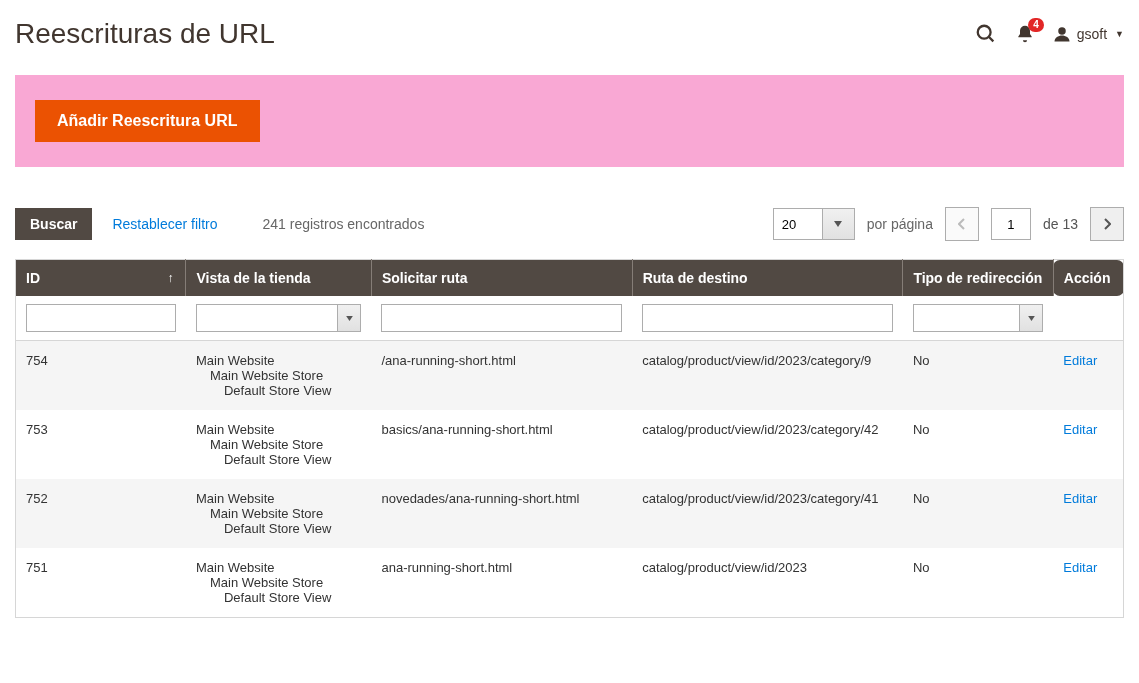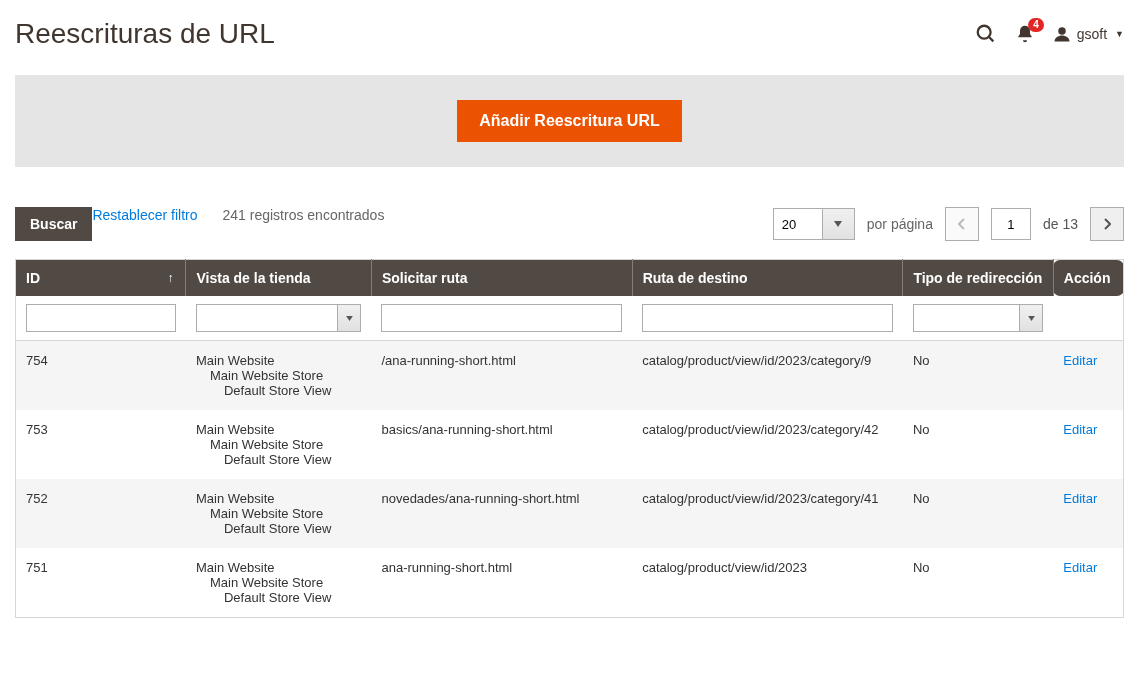--- a/index.html
+++ b/index.html
@@ -51,40 +51,42 @@
   display: inline-flex;
   align-items: center;
   gap: 6px;
   cursor: pointer;
   color: #41362f;
 }
 .caret-down { font-size: 9px; color: #41362f; margin-left: 2px;}
 
 
 .action-bar {
-  background: #e5e5e5;
+  background: #f9a8d4;
   padding: 25px 20px;
   margin-top: 25px;
   display: flex;
-  justify-content: center;
+  justify-content: flex-start;
 }
 .btn-primary {
   background: #eb5202;
   color: #fff;
   border: none;
   padding: 12px 22px;
   font-size: 16px;
   font-weight: 600;
   cursor: pointer;
 }
 
 
 .toolbar {
   display: flex;
+  align-items: center;
   margin-top: 40px;
+  gap: 20px;
 }
 .btn-search {
   background: #514943;
   color: #fff;
   border: none;
   padding: 8px 15px;
   font-size: 14px;
   font-weight: 600;
   cursor: pointer;
 }

